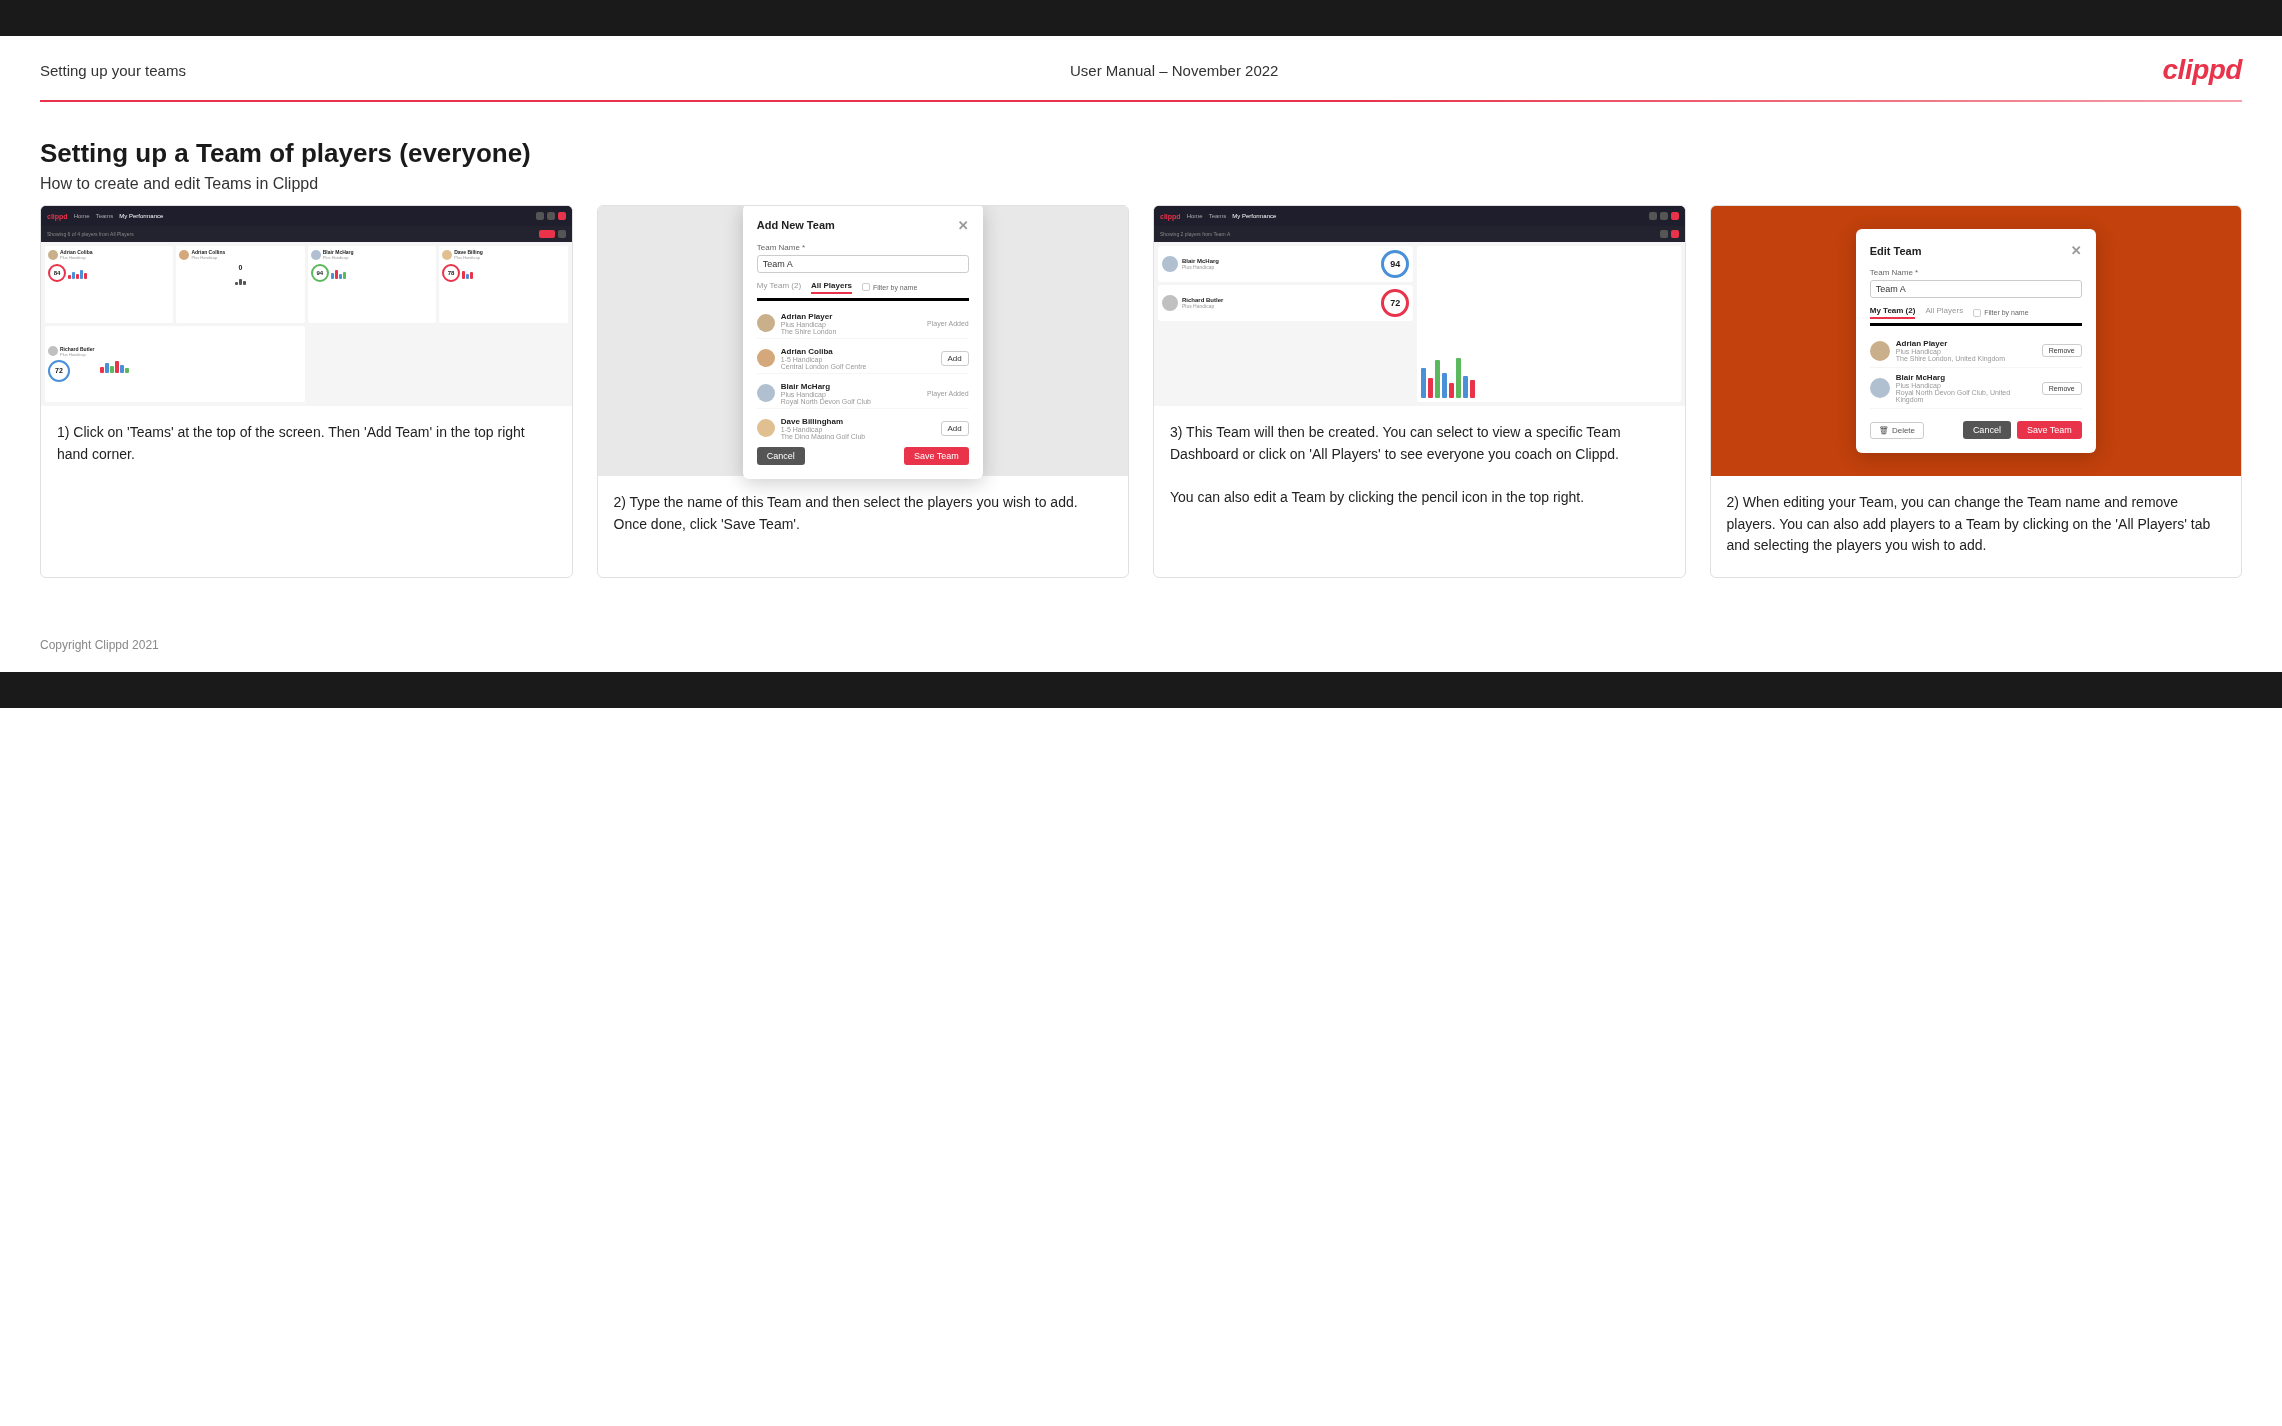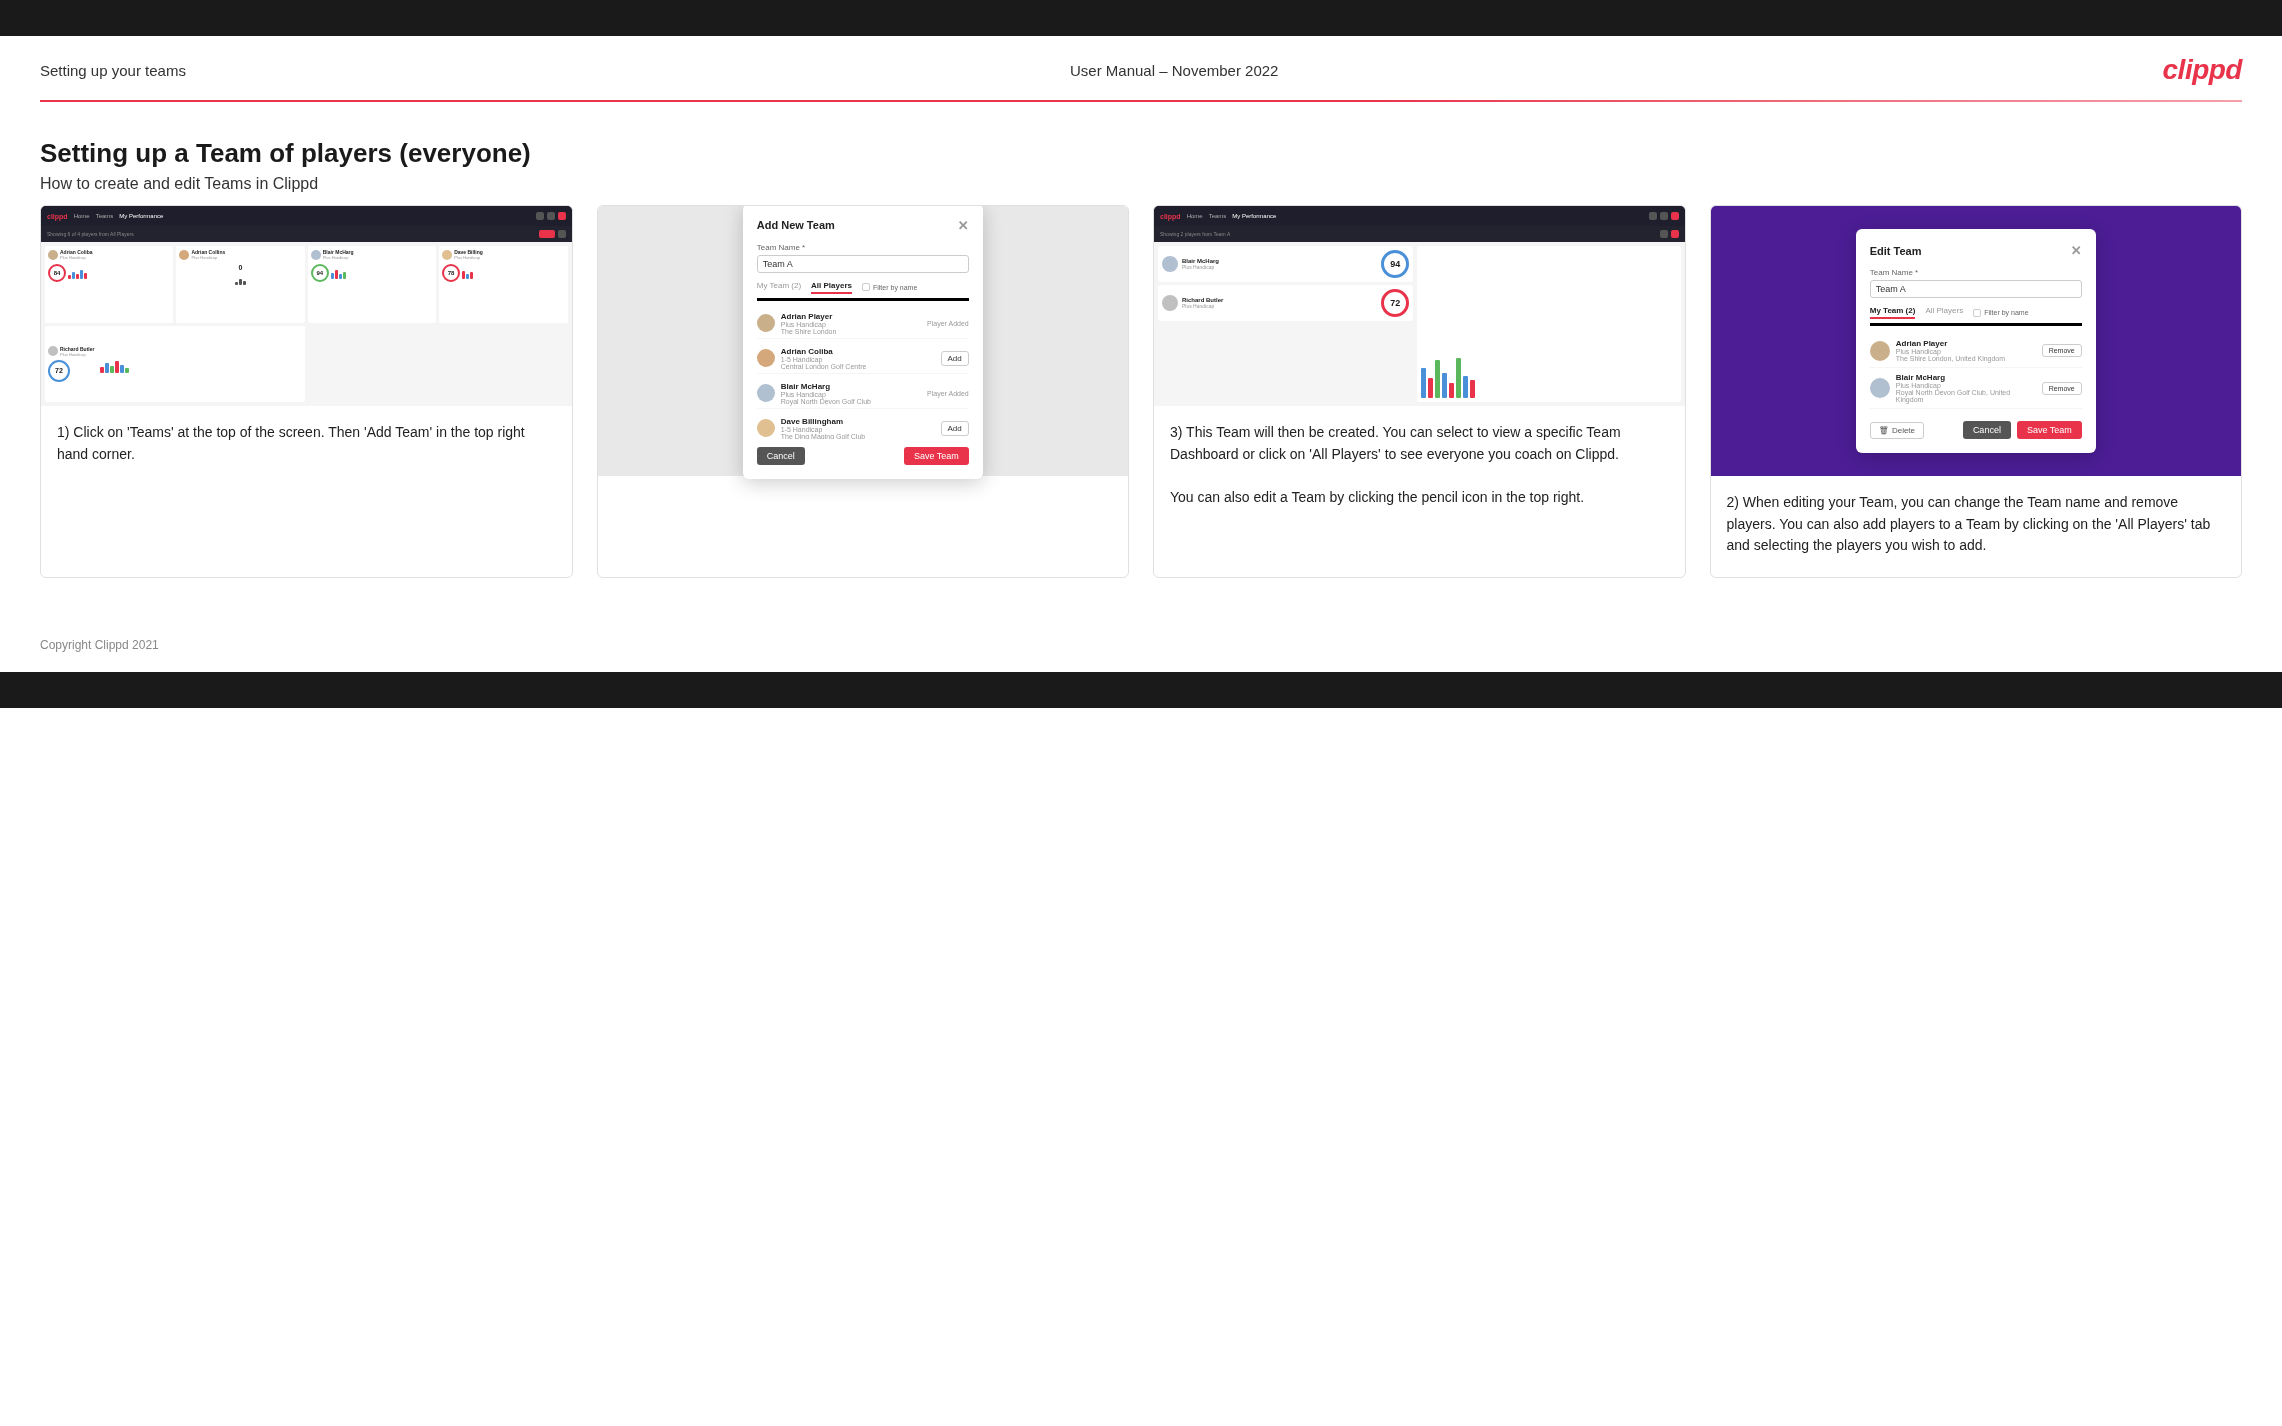--- a/index.html
+++ b/index.html
@@ -221,21 +221,21 @@
       font-size: 9px;
       background: #e8334a;
       color: #fff;
       border: none;
       border-radius: 3px;
       padding: 4px 10px;
     }
 
     
     .screenshot-4 {
-      background: #4c1d95;
+      background: #c2410c;
       height: 270px;
       display: flex;
       align-items: center;
       justify-content: center;
     }
     .mock-modal-edit {
       background: #fff;
       border-radius: 6px;
       box-shadow: 0 4px 20px rgba(0,0,0,0.2);
       width: 240px;
@@ -652,20 +652,21 @@
               </div>
               <button class="mock-add-btn">Add</button>
             </div>
           </div>
           <div class="mock-modal-footer">
             <button class="mock-cancel-btn">Cancel</button>
             <button class="mock-save-btn">Save Team</button>
           </div>
         </div>
       </div>
+      <div class="card-text">2) Type the name of this Team and then select the players you wish to add.  Once done, click 'Save Team'.</div>
     </div>
 
     <div class="card">
       <div class="screenshot-3-inner">
         <div class="mock-dash-3">
           <div class="mock-top-nav">
             <div class="mock-logo-small">clippd</div>
             <div class="mock-nav-links">
               <span class="mock-nav-link">Home</span>
               <span class="mock-nav-link">Teams</span>

